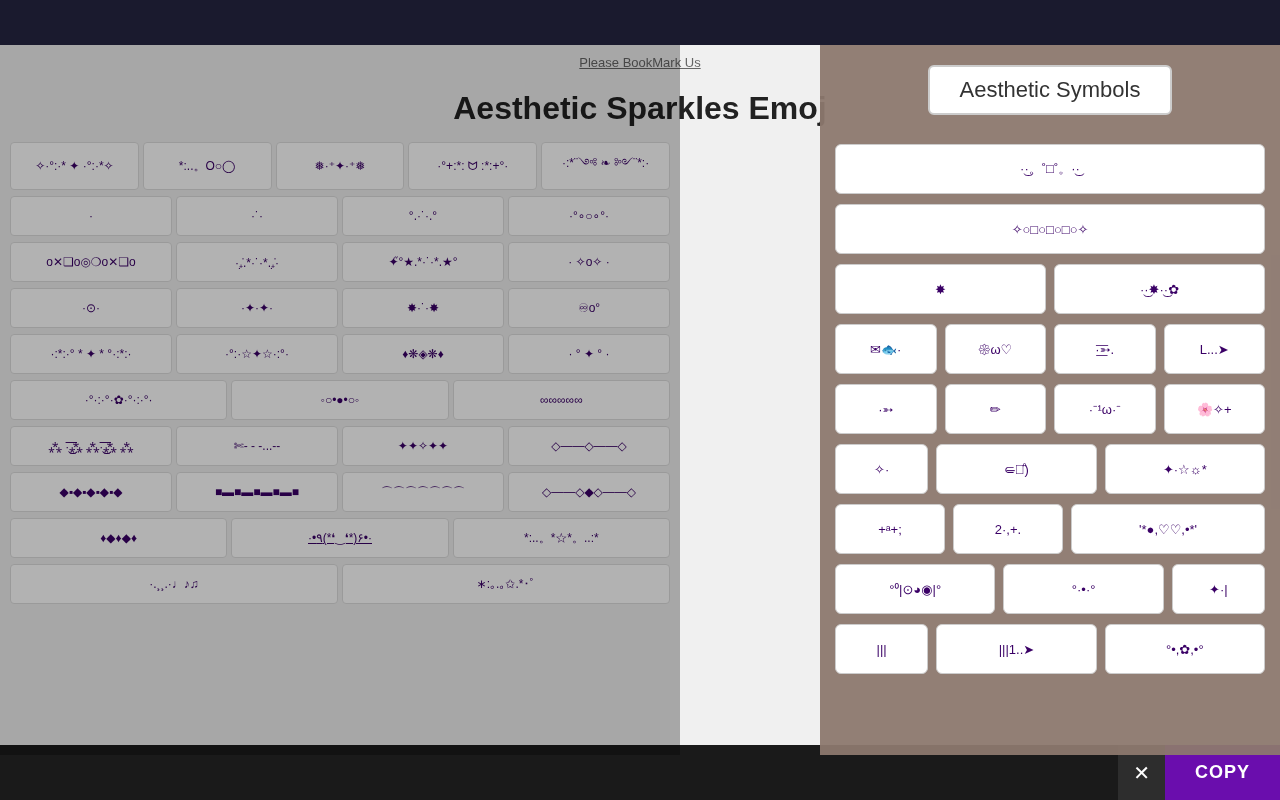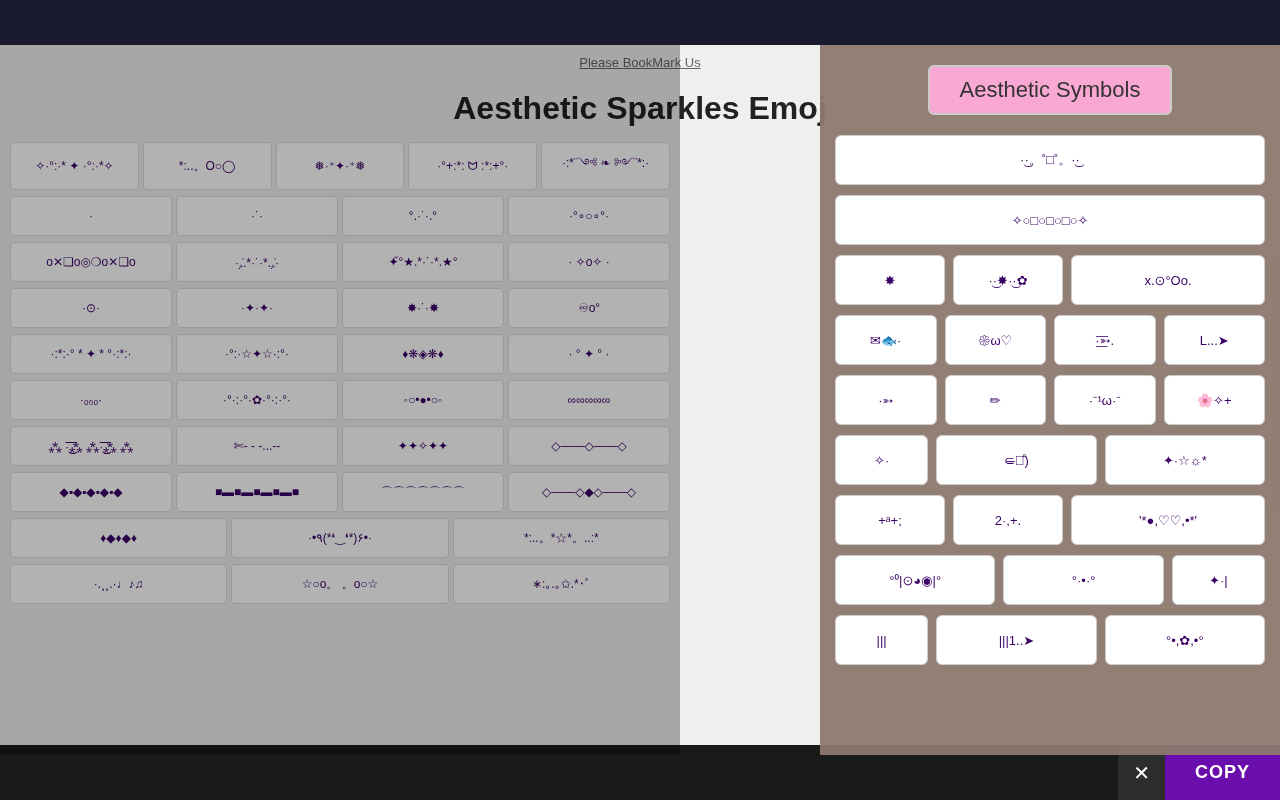--- a/index.html
+++ b/index.html
@@ -88,28 +88,28 @@
       background: rgba(140, 120, 110, 0.95);
       z-index: 10;
       display: flex;
       flex-direction: column;
       align-items: center;
       padding: 20px 15px 15px;
       gap: 10px;
     }
 
     #overlay-title {
-      background: #f9a8d4;
+      background: #ffffff;
       border: 2px solid #ccc;
       border-radius: 6px;
       padding: 10px 30px;
       font-size: 22px;
       color: #333;
       font-weight: normal;
-      margin-bottom: 10px;
+      margin-bottom: 19px;
     }
 
     
     .sym-row {
       display: flex;
       gap: 8px;
       width: 100%;
       justify-content: center;
     }
 
@@ -244,45 +244,43 @@
         <div class="symbol-cell" style="flex: 1 1 0%;">✸·˙·✸</div>
         <div class="symbol-cell" style="flex: 1 1 0%;">♾o°</div>
       </div>
       <div style="display: flex; gap: 4px; width: 100%; margin-bottom: 2px;">
         <div class="symbol-cell" style="flex: 1 1 0%;">·:*:·° * ✦ * °·:*:·</div>
         <div class="symbol-cell" style="flex: 1 1 0%;">·°:·☆✦☆·:°·</div>
         <div class="symbol-cell" style="flex: 1 1 0%;">♦❋◈❋♦</div>
         <div class="symbol-cell" style="flex: 1 1 0%;">· ° ✦ ° ·</div>
       </div>
       <div style="display: flex; gap: 4px; width: 100%; margin-bottom: 2px;">
-        <div class="symbol-cell" style="flex: 1 1 0%;">·ₒ₀ₒ·</div>
         <div class="symbol-cell" style="flex: 1 1 0%;">·°·:·°·✿·°·:·°·</div>
         <div class="symbol-cell" style="flex: 1 1 0%;">◦○•●•○◦</div>
         <div class="symbol-cell" style="flex: 1 1 0%;">∞∞∞∞∞</div>
       </div>
       <div style="display: flex; gap: 4px; width: 100%; margin-bottom: 2px;">
         <div class="symbol-cell" style="flex: 1 1 0%;">⁂ ·͜͜͞͞⁂ ⁂·͜͜͞͞⁂ ⁂</div>
         <div class="symbol-cell" style="flex: 1 1 0%;">✄- - -...--</div>
         <div class="symbol-cell" style="flex: 1 1 0%;">✦✦✧✦✦</div>
         <div class="symbol-cell" style="flex: 1 1 0%;">◇——◇——◇</div>
       </div>
       <div style="display: flex; gap: 4px; width: 100%; margin-bottom: 2px;">
         <div class="symbol-cell" style="flex: 1 1 0%;">◆▪◆▪◆▪◆▪◆</div>
         <div class="symbol-cell" style="flex: 1 1 0%;">■▬■▬■▬■▬■</div>
         <div class="symbol-cell" style="flex: 1 1 0%;">⌒⌒⌒⌒⌒⌒⌒</div>
         <div class="symbol-cell" style="flex: 1 1 0%;">◇——◇◆◇——◇</div>
       </div>
       <div style="display: flex; gap: 4px; width: 100%; margin-bottom: 2px;">
         <div class="symbol-cell" style="flex: 1 1 0%;">♦◆♦◆♦</div>
-        <div class="symbol-cell" style="flex: 1 1 0%;">·•٩(*❛‿❛*)۶•·</div>
+        <div class="symbol-cell" style="flex: 1 1 0%; text-decoration: underline;">·•٩(*❛‿❛*)۶•·</div>
         <div class="symbol-cell" style="flex: 1 1 0%;">*:..。*☆*。..:*</div>
       </div>
       <div style="display: flex; gap: 4px; width: 100%; margin-bottom: 2px;">
         <div class="symbol-cell" style="flex: 1 1 0%;">·.¸¸.·♩♪♫</div>
-        <div class="symbol-cell" style="flex: 1 1 0%;">☆○o。 。o○☆</div>
         <div class="symbol-cell" style="flex: 1 1 0%;">∗:｡.｡✩.*･ﾟ</div>
       </div>
     </div>
 
   <div id="dim-overlay"></div>
 
   <div id="overlay">
 
     <div id="overlay-title">Aesthetic Symbols</div>
 
@@ -290,21 +288,20 @@
       <button class="sym-btn sym-btn-wide">·͜·。˚□˚。·͜·</button>
     </div>
 
     <div class="sym-row">
       <button class="sym-btn sym-btn-full">✧○□○□○□○✧</button>
     </div>
 
     <div class="sym-row">
       <button class="sym-btn">✸</button>
       <button class="sym-btn">·͜·✸·͜·✿</button>
-      <button class="sym-btn sym-btn-wide">x.⊙°Oo.</button>
     </div>
 
     <div class="sym-row">
       <button class="sym-btn">✉🐟·</button>
       <button class="sym-btn">𑁍ω♡</button>
       <button class="sym-btn">·͟͞➳.</button>
       <button class="sym-btn">L...➤</button>
     </div>
 
     <div class="sym-row">

